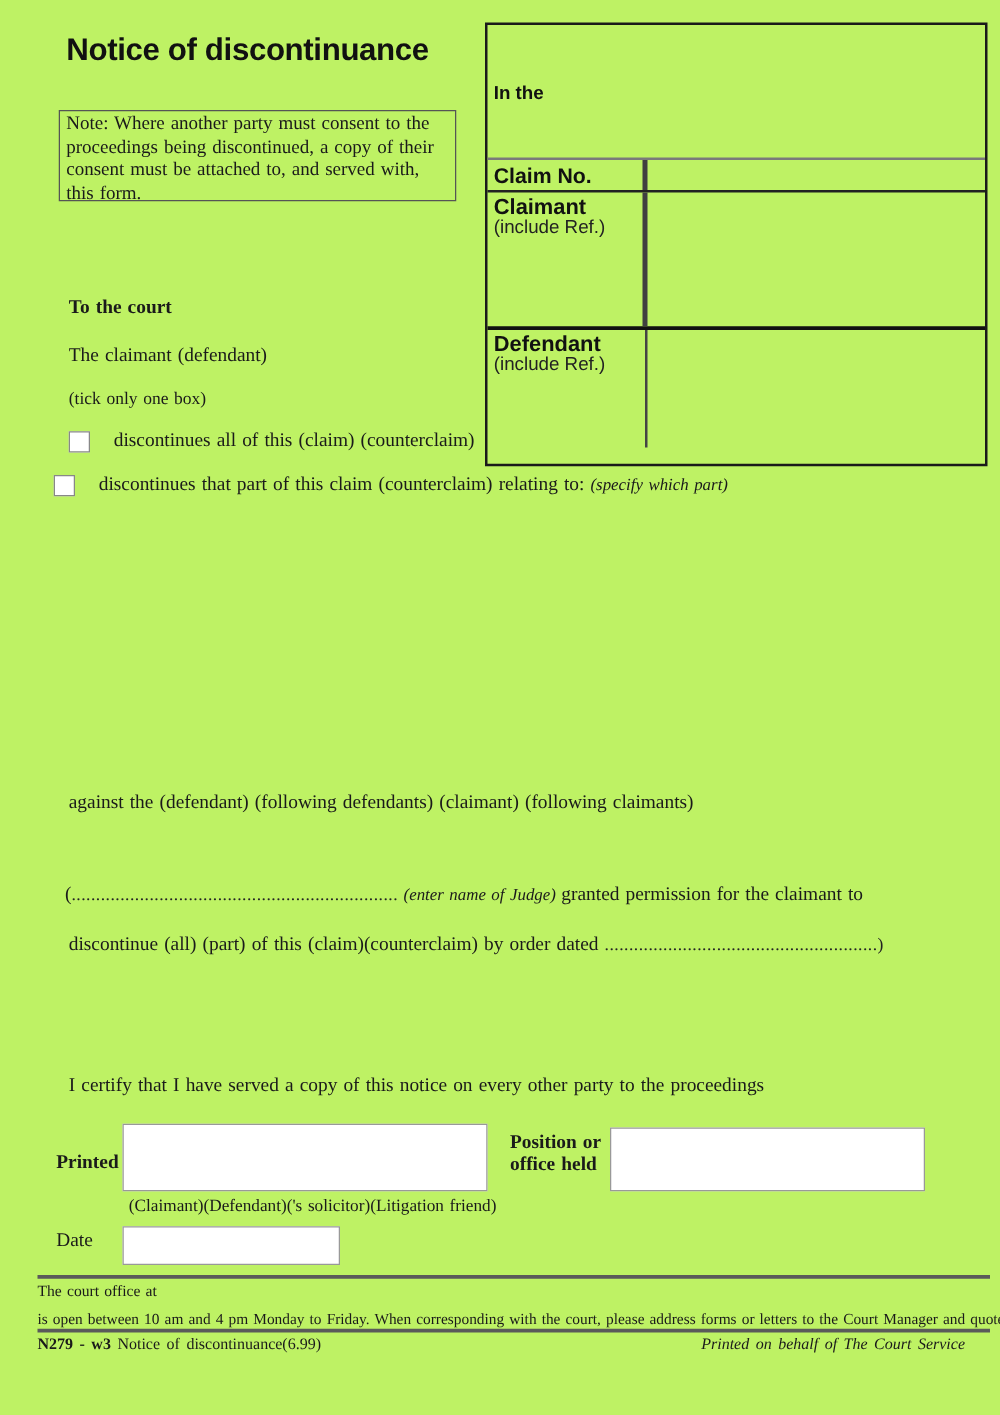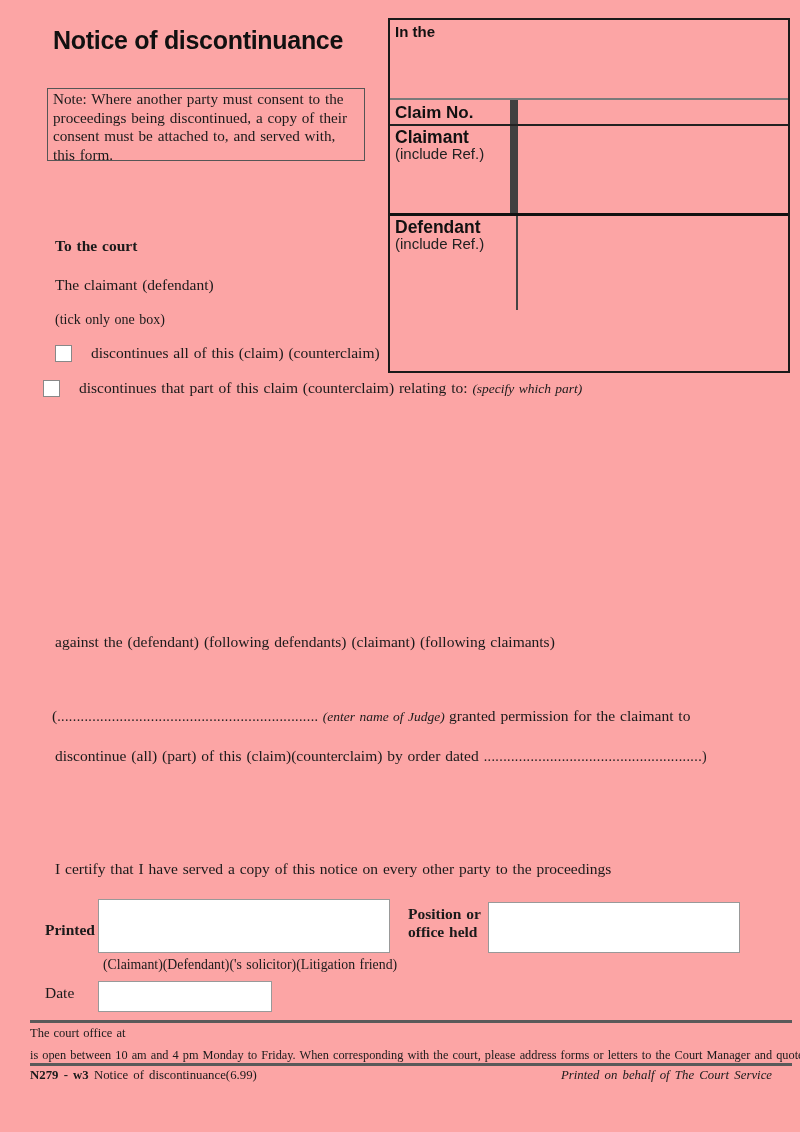--- a/index.html
+++ b/index.html
@@ -1,21 +1,21 @@
 <!DOCTYPE html>
 <html><head>
 <meta charset="utf-8">
 <style>
   * { margin: 0; padding: 0; box-sizing: border-box; }
   html, body { background: #ffffff; }
   .page {
     position: relative;
     width: 800px;
     height: 1132px;
-    background: #fca5a5;
+    background: #bef264;
     font-family: "Liberation Serif", serif;
     color: #1a1a1a;
     overflow: hidden;
   }
   .abs { position: absolute; }
 
   
   .form-title {
     left: 53px; top: 26px;
     font-family: "Liberation Sans", sans-serif;
@@ -40,45 +40,45 @@
   
   .court-box {
     left: 388px; top: 18px;
     width: 402px; height: 355px;
     border: 2px solid #1a1a1a;
     display: flex;
     flex-direction: column;
     font-family: "Liberation Sans", sans-serif;
   }
   .cb-inthe {
-    height: 80px;
+    height: 108px;
     border-bottom: 2px solid #7a7a7a;
     display: flex;
-    align-items: flex-start;
+    align-items: center;
   }
   .cb-inthe-label {
     font-weight: bold;
     font-size: 15px;
     padding: 3px 0 0 5px;
     color: #111;
   }
   .cb-inthe-field { flex: 1; }
   .cb-row { display: flex; align-items: stretch; }
   .cb-claimrow {
     height: 26px;
     border-bottom: 2px solid #222;
   }
   .cb-claimant {
-    height: 90px;
+    height: 110px;
     border-bottom: 3px solid #111;
   }
   .cb-defendant { flex: 1; }
   .cb-label-cell {
     width: 128px;
-    border-right: 8px solid #404040;
+    border-right: 4px solid #404040;
     padding: 1px 0 0 5px;
   }
   .cb-defendant .cb-label-cell {
     height: 94px;          
     border-right: 2px solid #444;
   }
   .cb-value-cell { flex: 1; }
   .cb-main-label {
     font-weight: bold;
     font-size: 17.5px;

